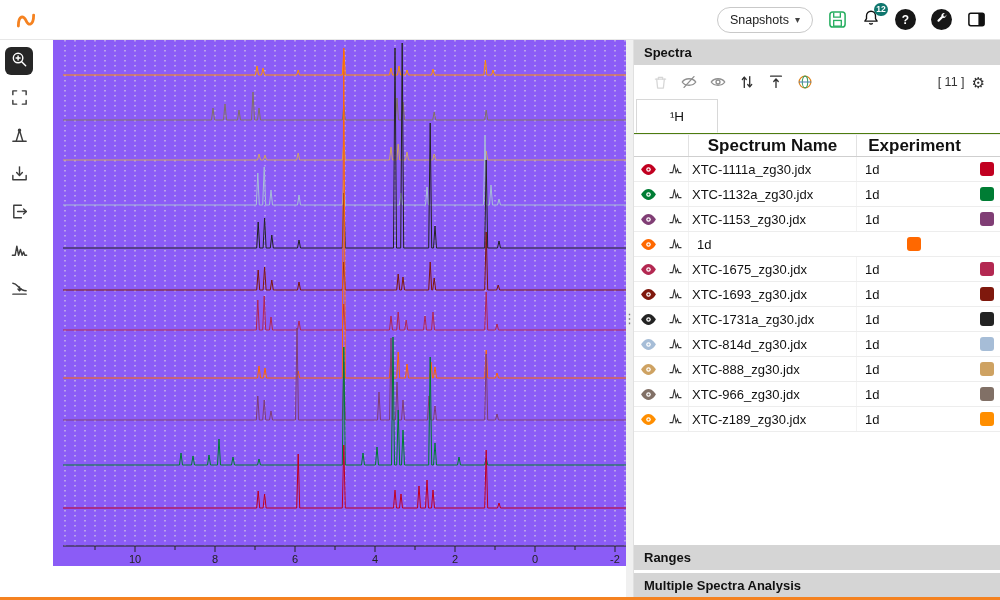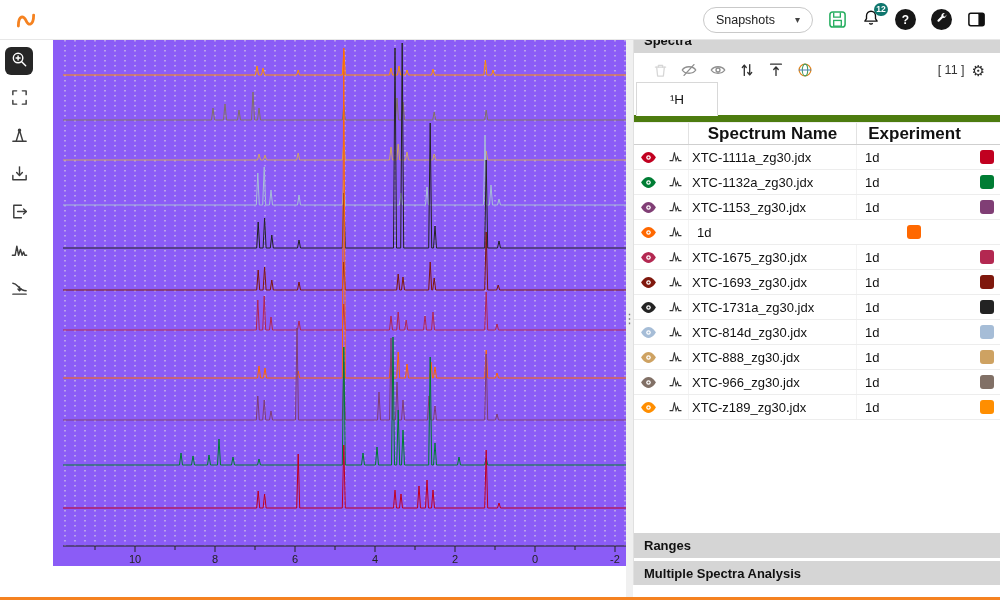--- a/index.html
+++ b/index.html
@@ -4,21 +4,21 @@
 <style>
   *{margin:0;padding:0;box-sizing:border-box}
   html,body{width:1000px;height:600px;overflow:hidden;background:#fff;
     font-family:"Liberation Sans",sans-serif;color:#111;position:relative}
 
   
   #header{position:absolute;left:0;top:0;width:1000px;height:40px;background:#fff;
     border-bottom:1px solid #e7e7e7;display:flex;align-items:center;
     justify-content:space-between;padding:0 14px;z-index:5}
   .hdr-right{display:flex;align-items:center;gap:15px}
-  .pill{display:flex;align-items:center;gap:20px;height:26px;padding:0 12px;
+  .pill{display:flex;align-items:center;gap:6px;height:26px;padding:0 12px;
     border:1px solid #c9c9c9;border-radius:14px;background:#fff;font-size:12.5px;
     color:#222;cursor:pointer;font-family:inherit}
   .chev{font-size:10px;color:#444}
   .hicon{display:flex;align-items:center;justify-content:center;cursor:pointer}
   .bell-wrap{position:relative}
   .badge{position:absolute;top:-6px;right:-8px;background:#0f766e;color:#fff;
     font-size:8.5px;font-weight:bold;min-width:14px;height:13px;border-radius:7px;
     display:flex;align-items:center;justify-content:center;padding:0 2px}
   .circle-btn{width:21px;height:21px;border-radius:50%;background:#171717;color:#fff;
     display:flex;align-items:center;justify-content:center;font-size:12px;
@@ -35,31 +35,31 @@
 
   
   #chart{position:absolute;left:53px;top:40px;width:586px;height:526px;background:#8b5cf6}
   #chart svg{display:block;width:100%;height:100%}
 
   
   #divider{position:absolute;left:626px;top:40px;width:7px;height:557px;background:#f0f0f0;
     display:flex;align-items:center;justify-content:center;color:#777;font-size:13px;cursor:col-resize}
 
   
-  #right-panel{position:absolute;left:633px;top:28px;width:367px;height:557px;
+  #right-panel{position:absolute;left:633px;top:40px;width:367px;height:557px;
     background:#fff;border-left:1px solid #e0e0e0}
   .section-bar{height:25px;background:#d5d5d5;display:flex;align-items:center;
     padding:0 10px;font-size:13px;font-weight:bold;color:#111;cursor:pointer}
   #panel-toolbar{height:34px;display:flex;align-items:center;padding:0 15px;gap:7px}
   .pt-icon{width:22px;height:22px;display:flex;align-items:center;justify-content:center;cursor:pointer}
   .pt-icon svg{fill:none;stroke-width:1.5;stroke-linecap:round;stroke-linejoin:round}
   .pt-spacer{flex:1}
   .pt-count{font-size:12.5px;color:#333;white-space:nowrap}
   .pt-gear{font-size:15px;color:#2e2e2e;cursor:pointer;line-height:1}
-  #tab-bar{height:35px;border-bottom:7px solid #4d7c0f;display:flex;align-items:flex-end;padding-left:2px}
+  #tab-bar{height:35px;border-bottom:1px solid #4d7c0f;display:flex;padding-left:2px}
   .tab{width:82px;height:34px;background:#fff;border:1px solid #d8d8d8;border-bottom:1px solid #fff;
     margin-bottom:-1px;display:flex;align-items:center;justify-content:center;
     font-size:13.5px;color:#111;cursor:pointer}
 
   .thead,.trow{display:grid;grid-template-columns:28px 26px 168px 116px 29px;align-items:center}
   .thead{height:23px;border-bottom:1px solid #cfcfcf;border-top:1px solid #eee;font-weight:bold;font-size:17px}
   .hcell{height:100%;display:flex;align-items:center;justify-content:center;border-left:1px solid #e2e2e2}
   .trow{height:25px;border-bottom:1px solid #ededed;font-size:13px;cursor:pointer}
   .trow .c-name{padding-left:3px;white-space:nowrap;overflow:hidden;border-left:1px solid #f3f3f3;height:100%;display:flex;align-items:center}
   .trow .c-exp{padding-left:8px;border-left:1px solid #f3f3f3;height:100%;display:flex;align-items:center}

